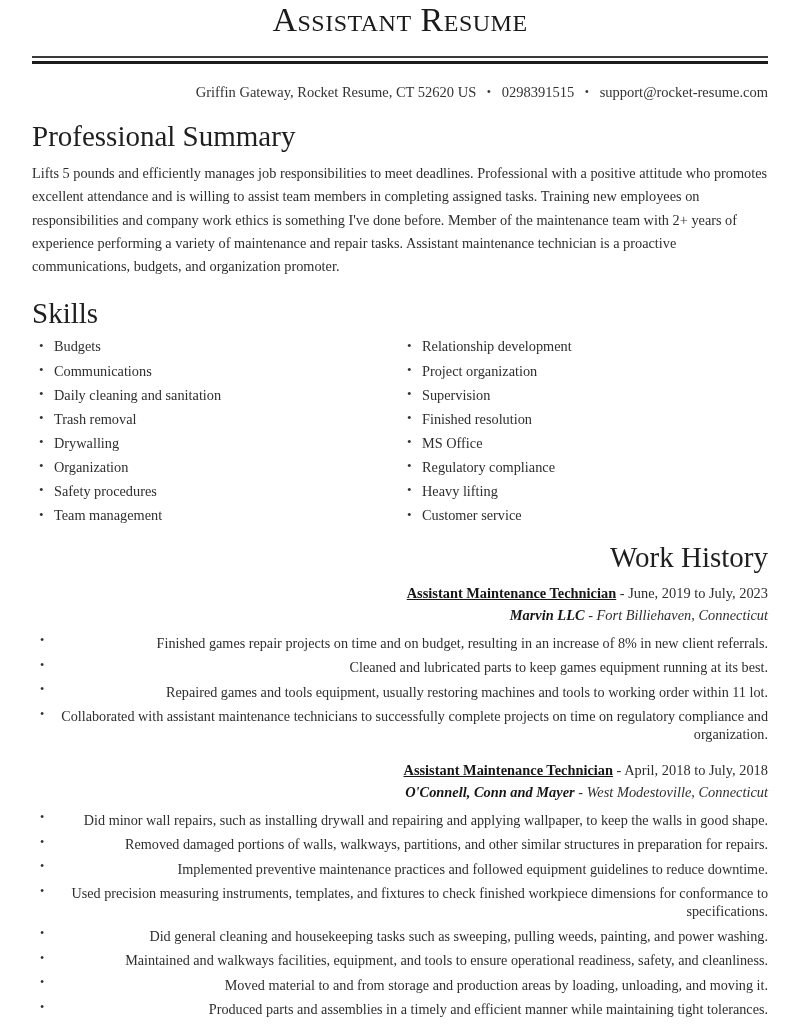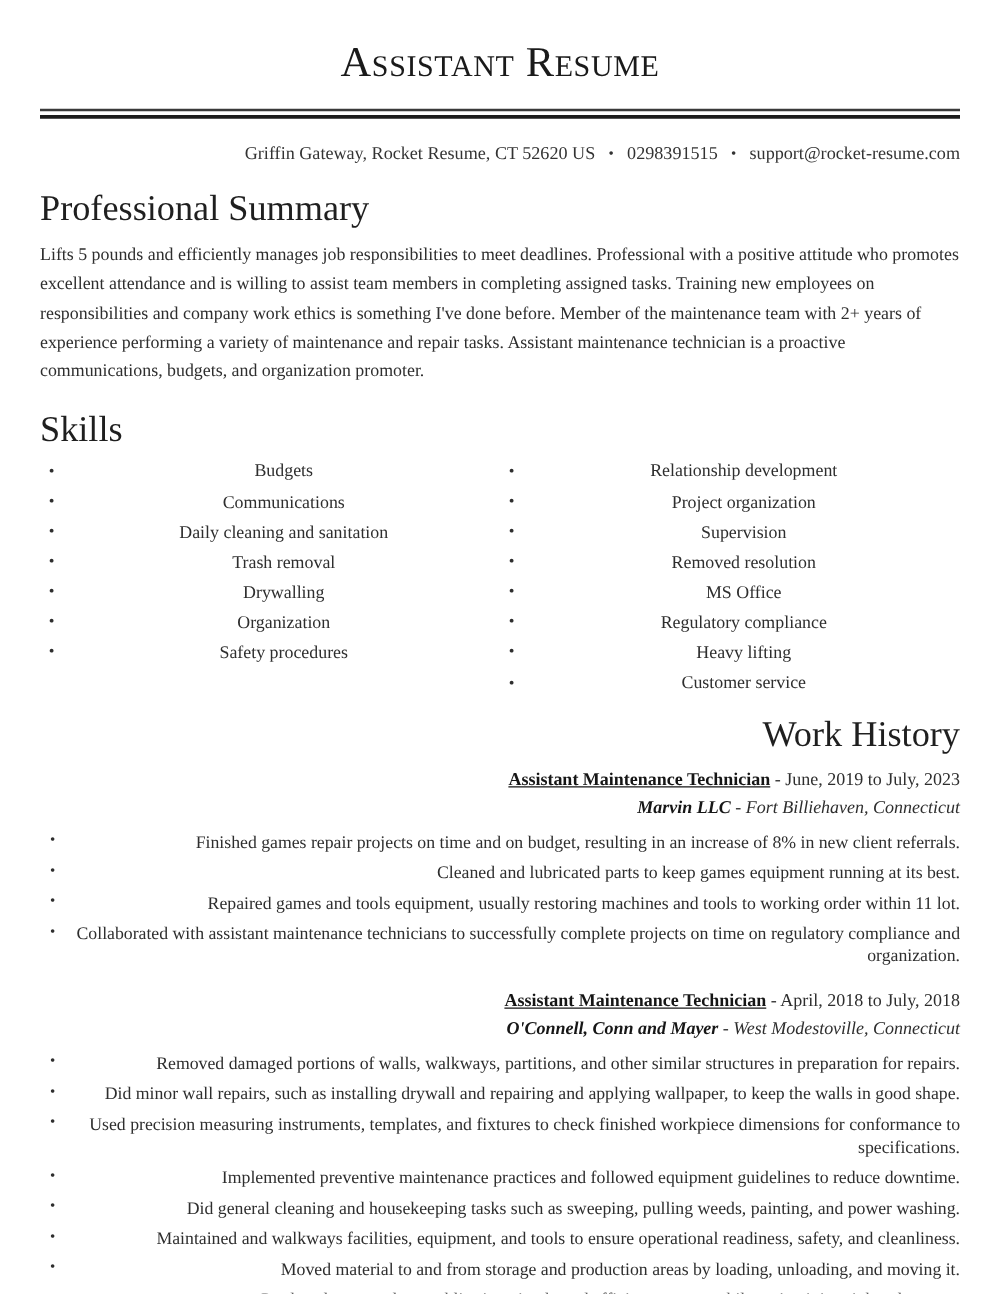--- a/index.html
+++ b/index.html
@@ -24,21 +24,20 @@
   
   .resume-title {
     text-align: center;
     font-family: "Liberation Serif", "DejaVu Serif", serif;
     font-size: 34px;
     font-variant: small-caps;
     font-weight: 400;
     letter-spacing: 0.5px;
     color: #1a1a1a;
     margin: 0;
-    padding-top: 31px;
     line-height: 1.15;
   }
   .rule-group {
     margin-top: 17px;
   }
   .rule-thin {
     height: 2px;
     background: #3a3a3a;
   }
   .rule-gap {
@@ -81,21 +80,20 @@
     text-align: left;
   }
 
   
   .skills-wrap {
     display: flex;
     margin-top: 2px;
   }
   .skills-col {
     width: 50%;
-    text-align: center;
   }
   ul.bullets {
     list-style: none;
     margin: 0;
     padding: 0;
   }
   ul.bullets li {
     position: relative;
     padding-left: 22px;
     font-size: 14.3px;
@@ -196,28 +194,29 @@
     <div class="skills-wrap">
       <div class="skills-col">
         <ul class="bullets" id="skills-left">
             <li>Budgets</li>
             <li>Communications</li>
             <li>Daily cleaning and sanitation</li>
             <li>Trash removal</li>
             <li>Drywalling</li>
             <li>Organization</li>
             <li>Safety procedures</li>
+            <li>Team management</li>
           </ul>
       </div>
       <div class="skills-col">
         <ul class="bullets" id="skills-right">
             <li>Relationship development</li>
             <li>Project organization</li>
             <li>Supervision</li>
-            <li>Removed resolution</li>
+            <li>Finished resolution</li>
             <li>MS Office</li>
             <li>Regulatory compliance</li>
             <li>Heavy lifting</li>
             <li>Customer service</li>
           </ul>
       </div>
     </div>
   </div>
 
   <div class="section work-section">
@@ -230,24 +229,24 @@
             <li>Finished games repair projects on time and on budget, resulting in an increase of 8% in new client referrals.</li>
             <li>Cleaned and lubricated parts to keep games equipment running at its best.</li>
             <li>Repaired games and tools equipment, usually restoring machines and tools to working order within 11 lot.</li>
             <li>Collaborated with assistant maintenance technicians to successfully complete projects on time on regulatory compliance and organization.</li>
           </ul>
         </div>
         <div class="job">
           <div class="job-line1"><span class="job-title">Assistant Maintenance Technician</span><span class="job-dash"> - </span><span class="job-dates">April, 2018 to July, 2018</span></div>
           <div class="job-line2"><span class="job-company">O'Connell, Conn and Mayer</span><span class="job-dash"> - </span><span class="job-location">West Modestoville, Connecticut</span></div>
           <ul class="job-bullets">
+            <li>Did minor wall repairs, such as installing drywall and repairing and applying wallpaper, to keep the walls in good shape.</li>
             <li>Removed damaged portions of walls, walkways, partitions, and other similar structures in preparation for repairs.</li>
-            <li>Did minor wall repairs, such as installing drywall and repairing and applying wallpaper, to keep the walls in good shape.</li>
+            <li>Implemented preventive maintenance practices and followed equipment guidelines to reduce downtime.</li>
             <li>Used precision measuring instruments, templates, and fixtures to check finished workpiece dimensions for conformance to specifications.</li>
-            <li>Implemented preventive maintenance practices and followed equipment guidelines to reduce downtime.</li>
             <li>Did general cleaning and housekeeping tasks such as sweeping, pulling weeds, painting, and power washing.</li>
             <li>Maintained and walkways facilities, equipment, and tools to ensure operational readiness, safety, and cleanliness.</li>
             <li>Moved material to and from storage and production areas by loading, unloading, and moving it.</li>
             <li>Produced parts and assemblies in a timely and efficient manner while maintaining tight tolerances.</li>
           </ul>
         </div>
       </div>
   </div>
 
 </div>

